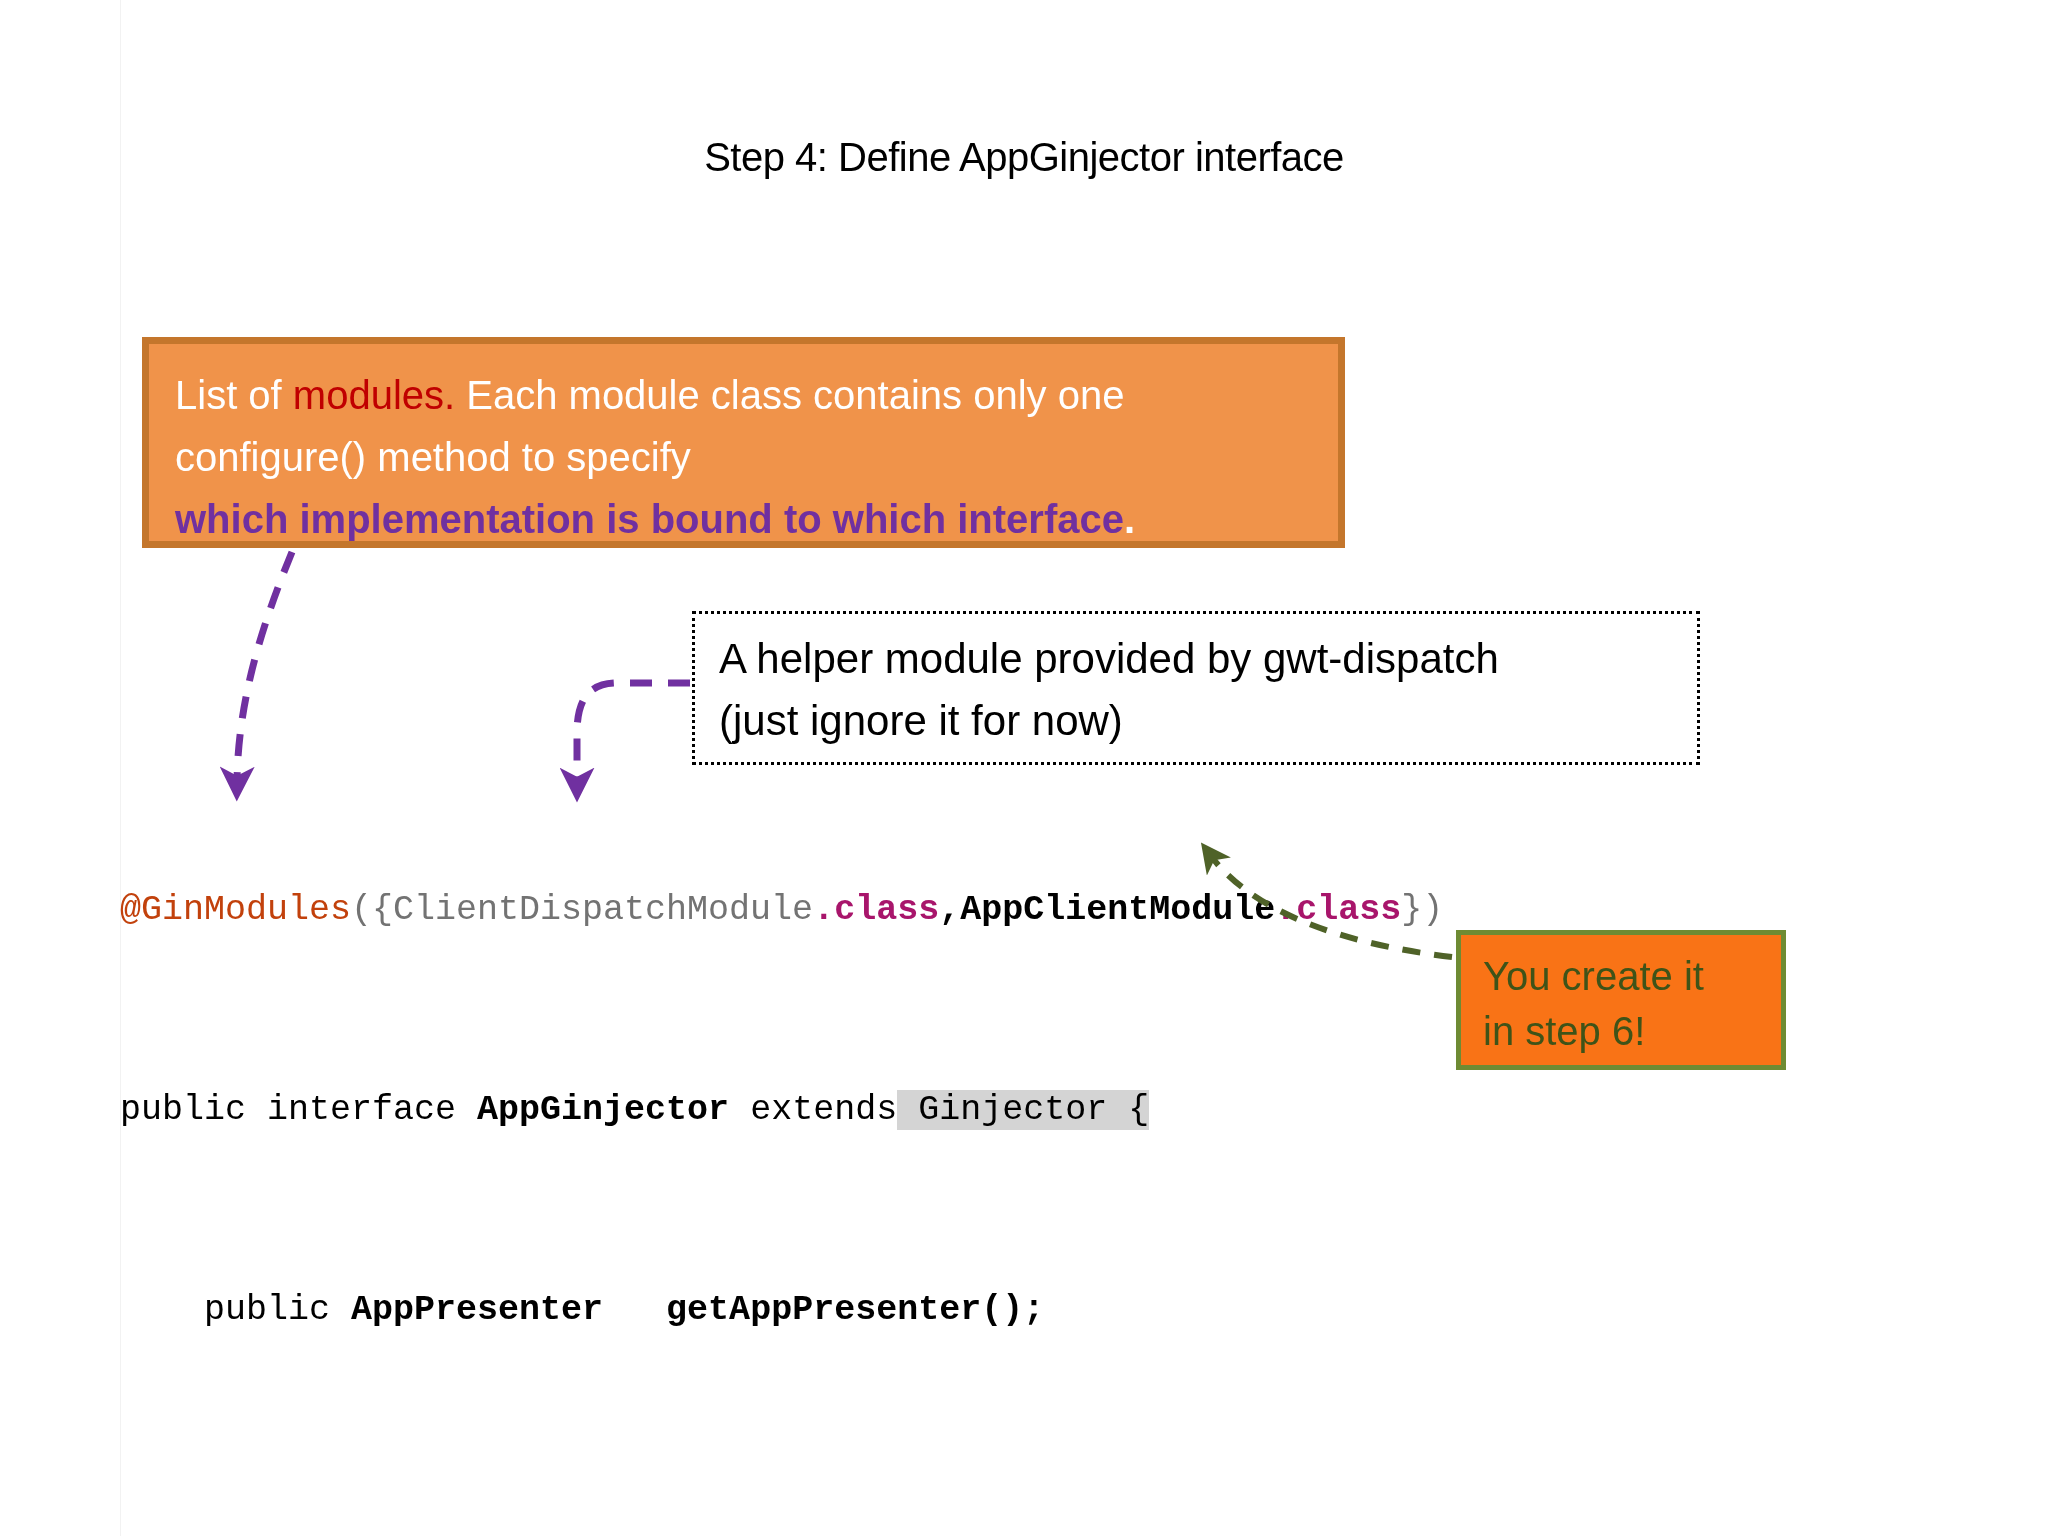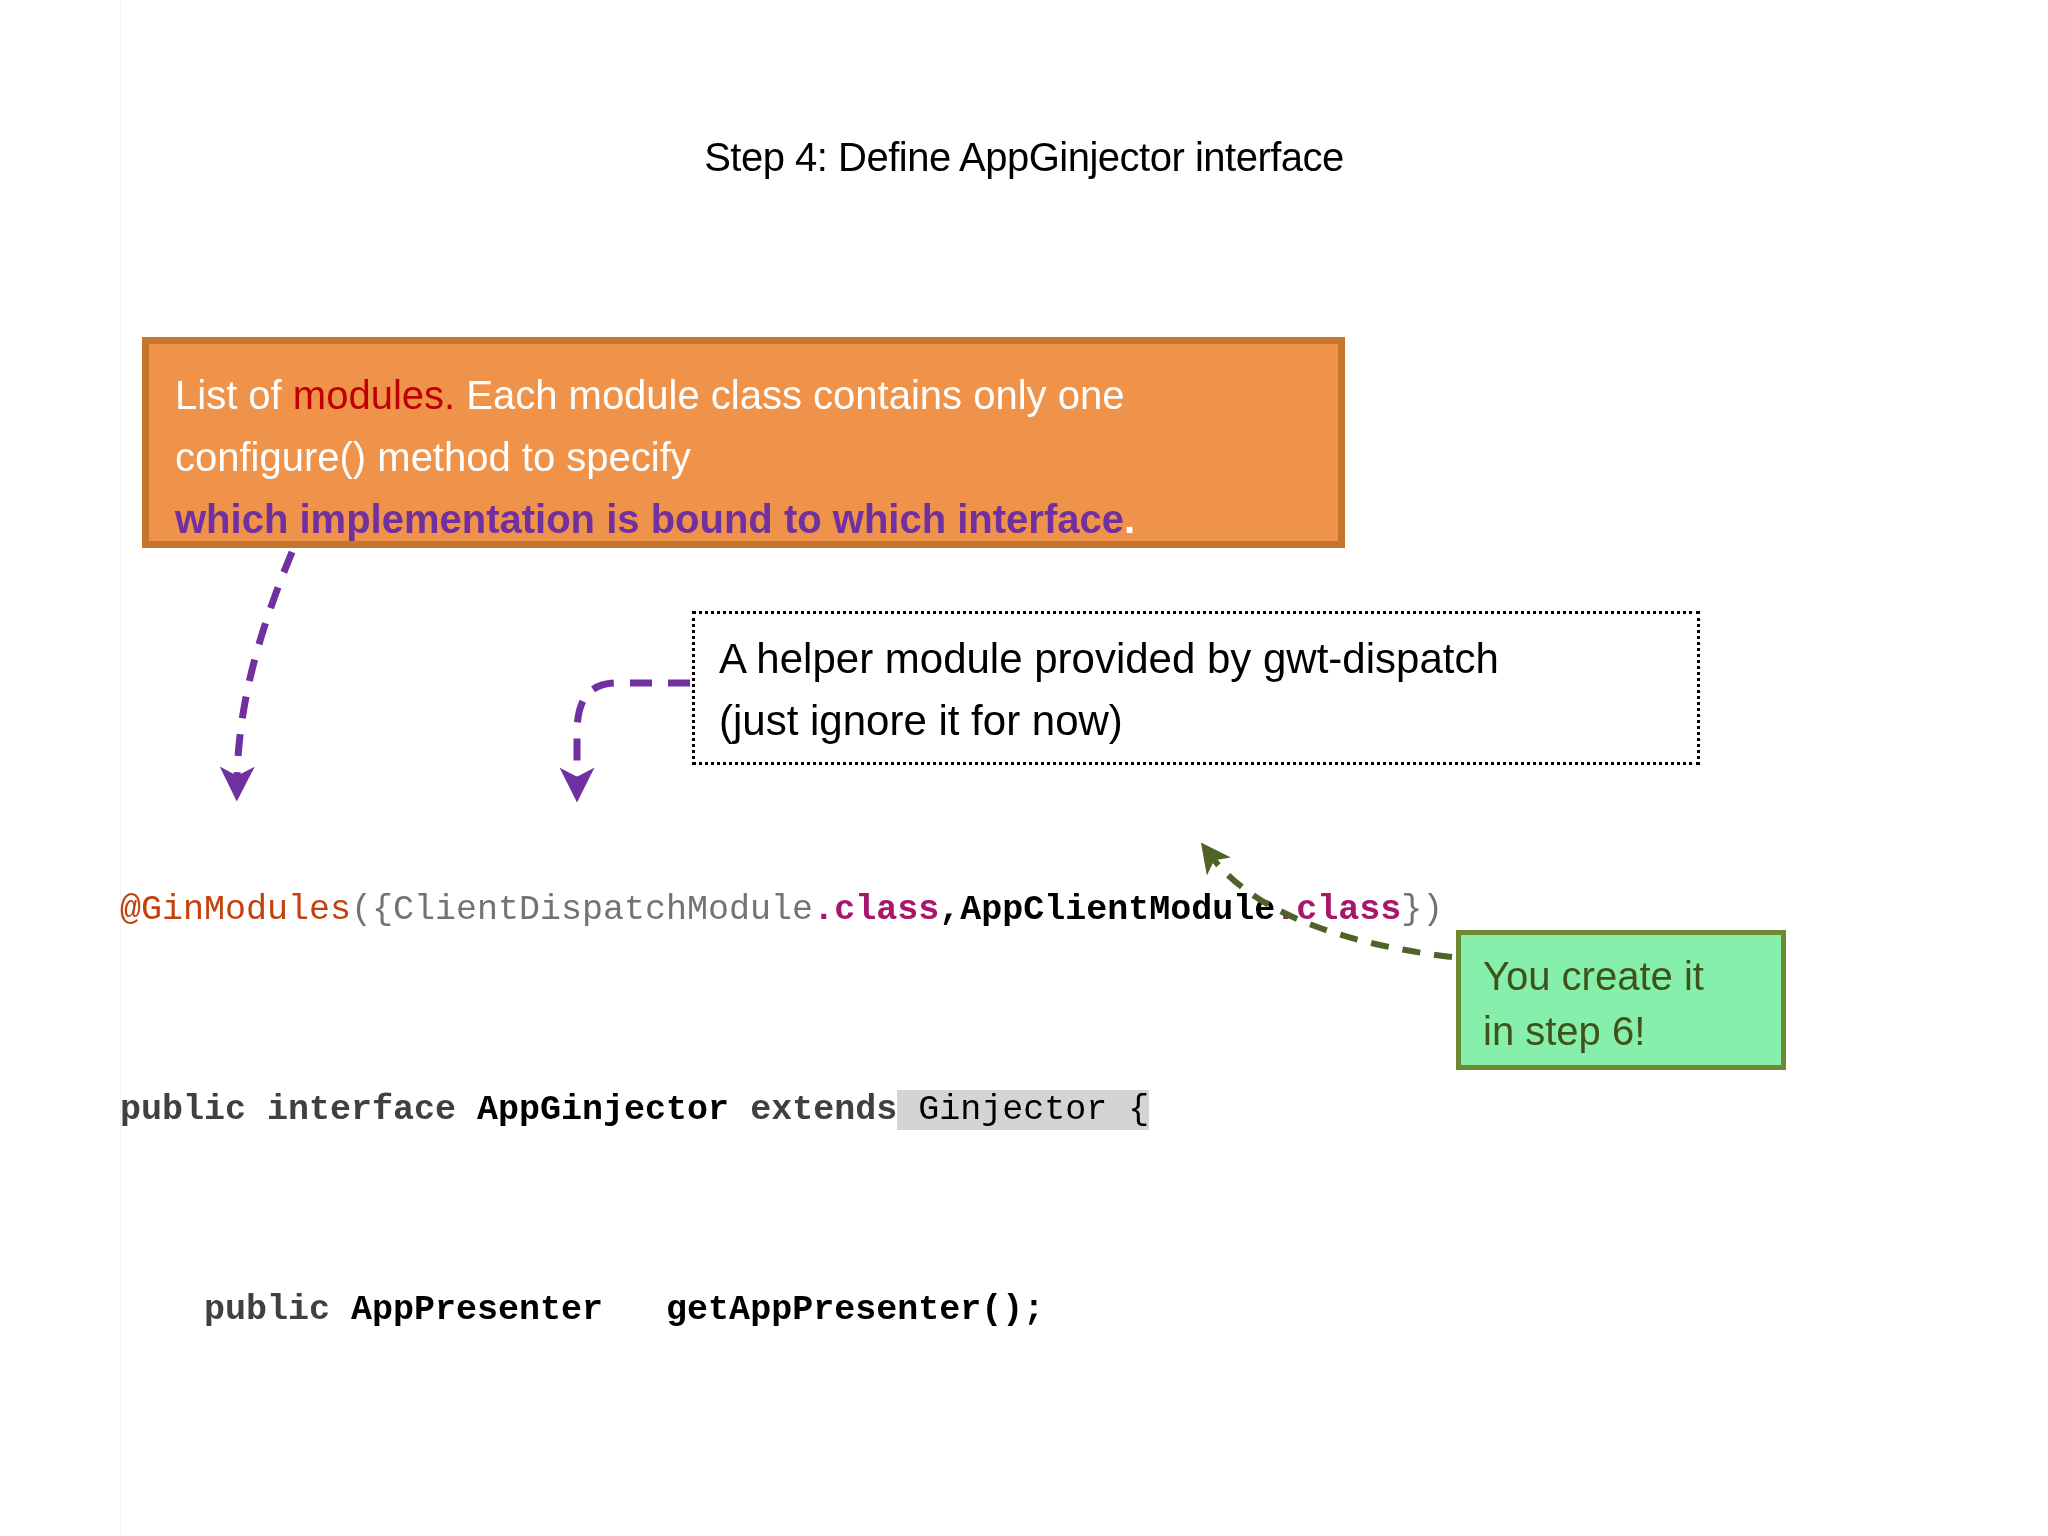--- a/index.html
+++ b/index.html
@@ -61,21 +61,21 @@
     line-height:62px;
     color:#000000;
     white-space:nowrap;
   }
 
   
   #green-callout {
     position:absolute;
     left:1456px; top:930px;
     width:330px; height:140px;
-    background:#86efac;
+    background:#f97316;
     border:5px solid #6E8B33;
     padding:14px 0 0 22px;
   }
   #green-callout .line {
     font-size:40px;
     line-height:55px;
     color:#3F5318;
     white-space:nowrap;
   }
 
@@ -86,21 +86,21 @@
     font-family:"Liberation Mono", monospace;
     font-size:35px;
     line-height:50px;
     white-space:pre;
     color:#000000;
   }
   #code-block .code-line { height:50px; }
   .tok-gray     { color:#c2410c; }
   .tok-plain    { color:#000000; font-weight:bold; }
   .tok-magenta  { color:#A8156B; font-weight:bold; }
-  .tok-crimson  { color:#404040; font-weight:bold; }
+  .tok-crimson  { color:#000000; font-weight:normal; }
   .tok-hl       { background:#D4D4D4; color:#000000; font-weight:normal; }
   .tok-brace    { color:#737373; }
 
   
   #arrow-layer {
     position:absolute;
     left:0; top:0;
     width:2048px; height:1536px;
     pointer-events:none;
   }

